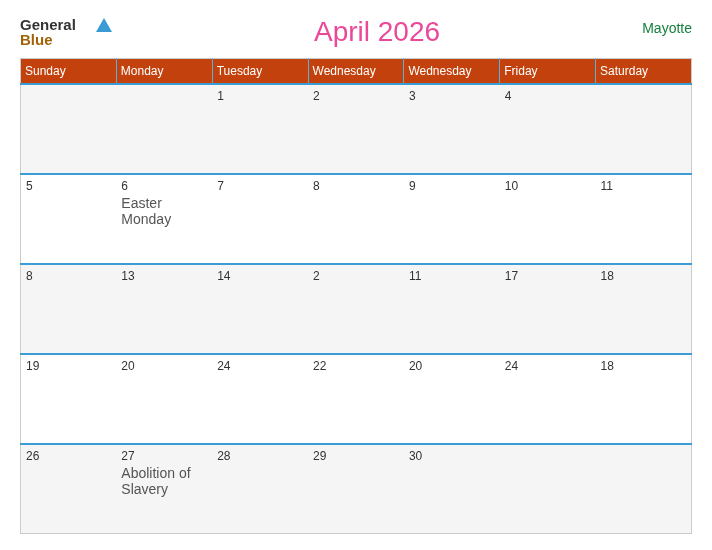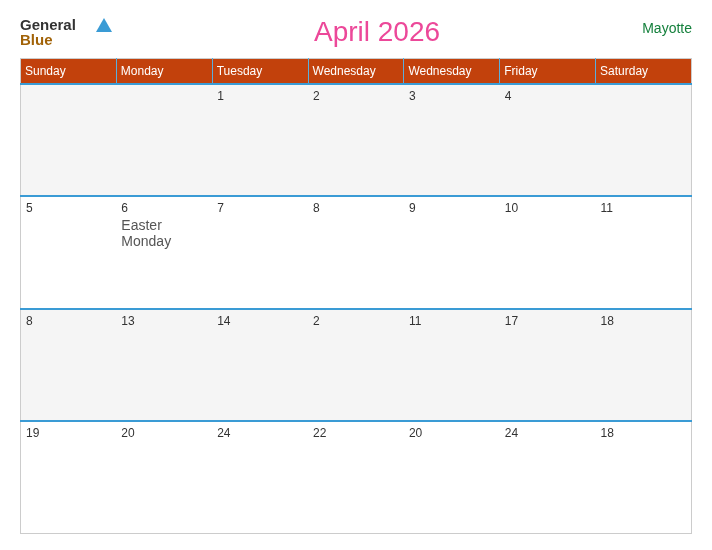--- a/index.html
+++ b/index.html
@@ -232,14 +232,34 @@
         <td>
           <span class="day-number">20</span>
         </td>
         <td>
           <span class="day-number">24</span>
         </td>
         <td>
           <span class="day-number">18</span>
         </td>
       </tr>
+      <tr>
+        <td>
+          <span class="day-number">26</span>
+        </td>
+        <td>
+          <span class="day-number">27</span>
+          <span class="holiday-name">Abolition of Slavery</span>
+        </td>
+        <td>
+          <span class="day-number">28</span>
+        </td>
+        <td>
+          <span class="day-number">29</span>
+        </td>
+        <td>
+          <span class="day-number">30</span>
+        </td>
+        <td></td>
+        <td></td>
+      </tr>
     </tbody>
 </table>
 
 </body></html>

